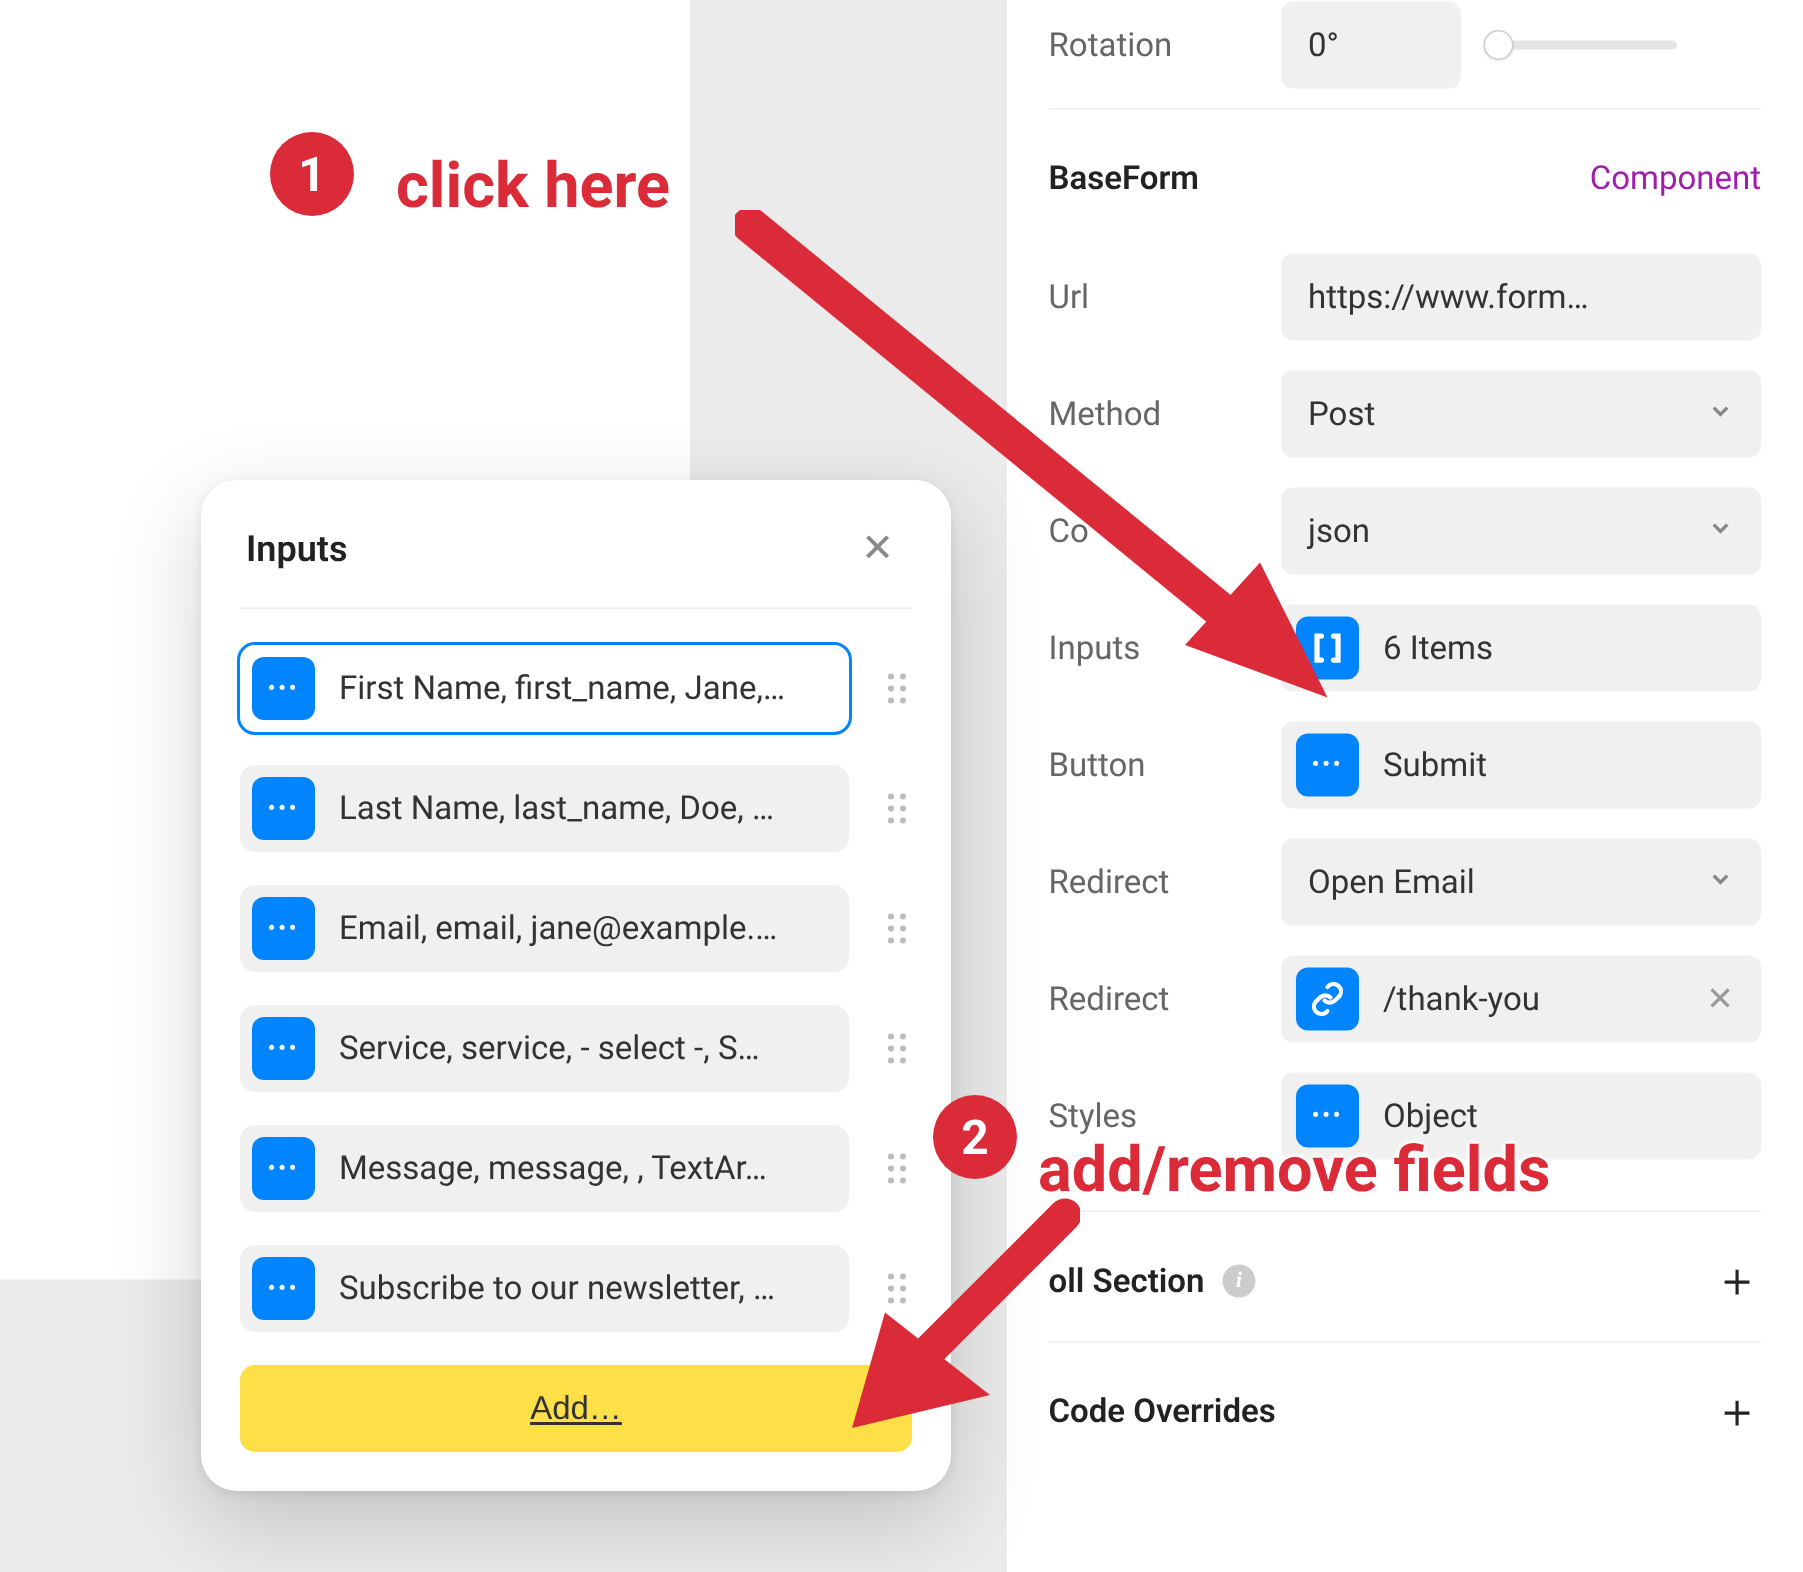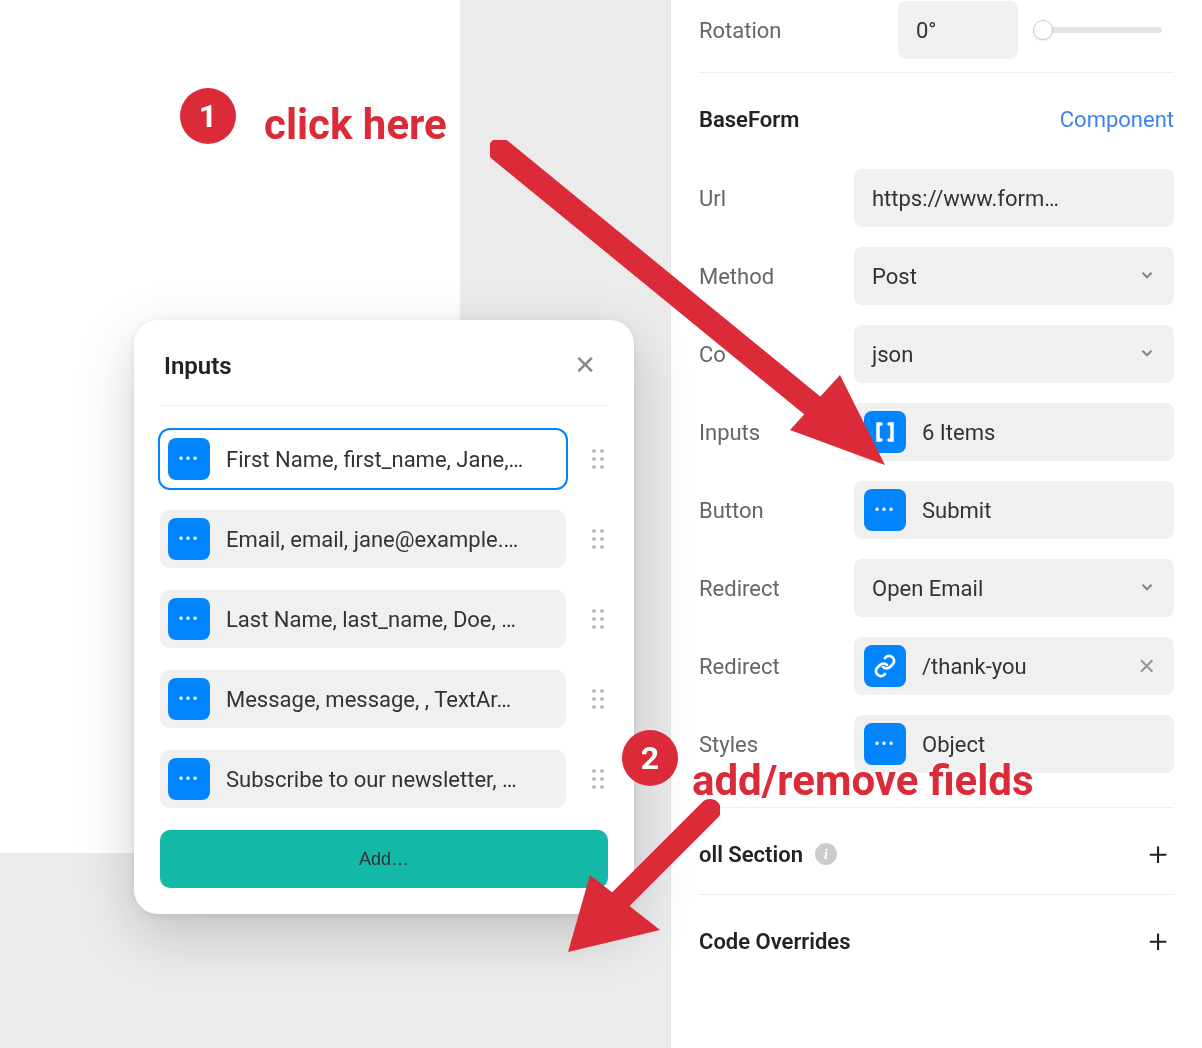--- a/index.html
+++ b/index.html
@@ -128,21 +128,21 @@
       height: 56px;
     }
     .section-title {
       font-size: 22px;
       font-weight: 600;
       color: #222;
     }
     .section-sub {
       margin-left: auto;
       font-size: 22px;
-      color: #3b82f6;
+      color: #a21caf;
     }
     .section-header .plus {
       margin-left: auto;
       font-size: 32px;
       font-weight: 300;
       color: #222;
     }
     .section-header .info-icon {
       width: 22px; height: 22px;
       border-radius: 50%;
@@ -228,26 +228,27 @@
       flex-shrink: 0;
     }
     .drag-handle span {
       width: 4px; height: 4px;
       background: #bbb;
       border-radius: 50%;
     }
     .add-button {
       width: 100%;
       height: 58px;
-      background: #14b8a6;
+      background: #fde047;
       border: none;
       border-radius: 10px;
-      font-size: 18px;
+      font-size: 22px;
       color: #333;
       cursor: pointer;
+      text-decoration: underline;
     }
 
     
     .annot-badge {
       position: absolute;
       width: 56px; height: 56px;
       background: #DB2B39;
       border-radius: 50%;
       color: #fff;
       font-size: 32px;
@@ -278,21 +279,21 @@
   </style>
 </head>
 <body>
 
 <div class="canvas-bg"></div>
 <div class="canvas-gray"></div>
 <div class="canvas-white-block"></div>
 
 <div class="panel">
 
-  <div class="prop-row" style="height:60px; padding-top:0;gap:44px;">
+  <div class="prop-row" style="height:60px; padding-top:0;">
     <div class="prop-label">Rotation</div>
     <div class="prop-value">
       <div class="prop-input" style="flex:0 0 120px;">
         <span>0°</span>
       </div>
       <div class="slider-track">
         <div class="slider-thumb"></div>
       </div>
     </div>
   </div>
@@ -425,47 +426,61 @@
         <span></span>
         <span></span>
         <span></span>
         <span></span>
       </div>
   </div>
 
   <div class="list-row-wrap">
     <div class="list-item">
       <span class="icon-box ellipsis"></span>
-      <span class="list-item-text">Email, email, jane@example.…</span>
+      <span class="list-item-text">Last Name, last_name, Doe, …</span>
     </div>
     <div class="drag-handle">
         <span></span>
         <span></span>
         <span></span>
         <span></span>
         <span></span>
         <span></span>
       </div>
   </div>
 
   <div class="list-row-wrap">
     <div class="list-item">
       <span class="icon-box ellipsis"></span>
-      <span class="list-item-text">Last Name, last_name, Doe, …</span>
+      <span class="list-item-text">Email, email, jane@example.…</span>
     </div>
     <div class="drag-handle">
         <span></span>
         <span></span>
         <span></span>
         <span></span>
         <span></span>
         <span></span>
       </div>
   </div>
 
+  <div class="list-row-wrap">
+    <div class="list-item">
+      <span class="icon-box ellipsis"></span>
+      <span class="list-item-text">Service, service, - select -, S…</span>
+    </div>
+    <div class="drag-handle">
+        <span></span>
+        <span></span>
+        <span></span>
+        <span></span>
+        <span></span>
+        <span></span>
+      </div>
+  </div>
 
   <div class="list-row-wrap">
     <div class="list-item">
       <span class="icon-box ellipsis"></span>
       <span class="list-item-text">Message, message, , TextAr…</span>
     </div>
     <div class="drag-handle">
         <span></span>
         <span></span>
         <span></span>

